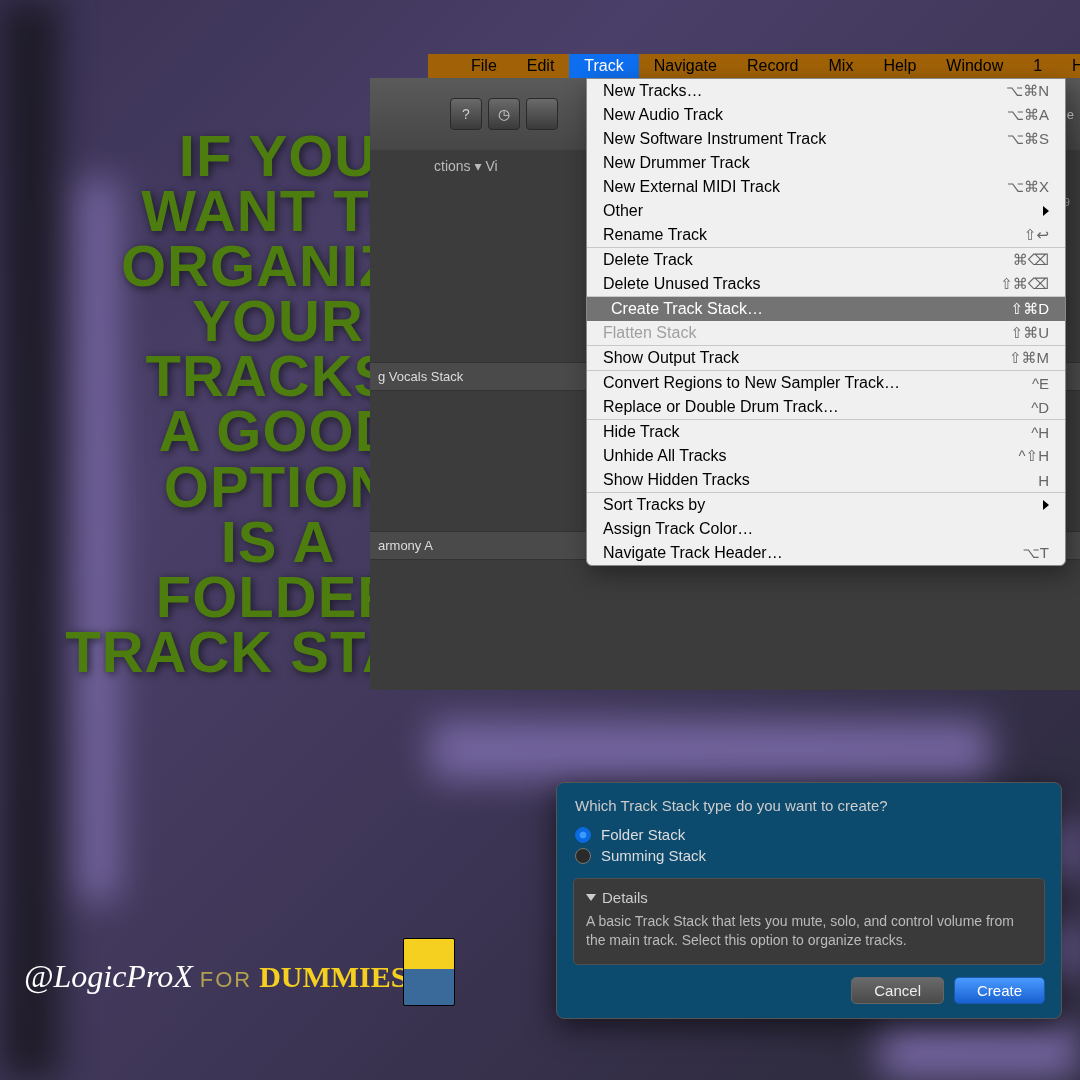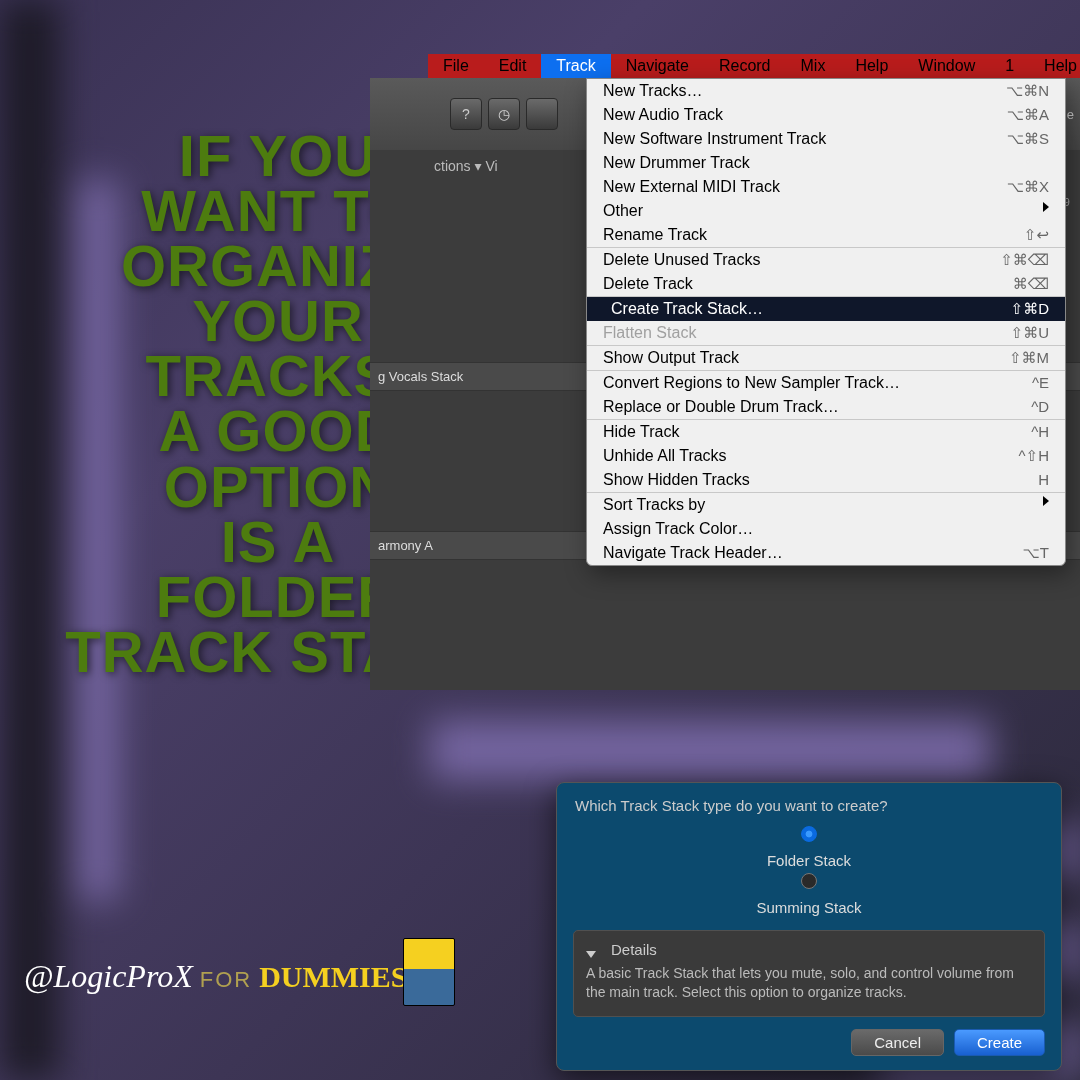--- a/index.html
+++ b/index.html
@@ -70,26 +70,27 @@
   border-radius: 2px;
 }
 
 
 .menubar {
   position: absolute;
   left: 428px;
   top: 54px;
   right: 0;
   height: 24px;
-  background: #b91c1c;
+  background: #a16207;
   display: flex;
   align-items: center;
   font-size: 16px;
   color: #000;
   z-index: 10;
+  padding-left: 28px;
 }
 .menubar-item {
   padding: 2px 15px;
   height: 100%;
   display: flex;
   align-items: center;
 }
 .menubar-item.active {
   background: #0d6ff0;
   color: #fff;
@@ -181,26 +182,27 @@
   color: #000;
   overflow: hidden;
 }
 .menu-section {
   border-bottom: 1px solid #c8c8c8;
 }
 .menu-section:last-child { border-bottom: none; }
 .menu-item {
   display: flex;
   justify-content: space-between;
+  align-items: center;
   padding: 3px 16px;
   white-space: nowrap;
 }
 .menu-item.disabled { color: #a0a0a0; }
 .menu-item.selected {
-  background: #0f172a;
+  background: #737373;
   color: #fff;
   padding-left: 24px;
 }
 .menu-item .shortcut {
   color: #666;
   font-size: 15px;
   margin-left: 20px;
 }
 .menu-item.selected .shortcut { color: #fff; }
 .menu-item .arrow { color: #000; margin-left: 20px; }
@@ -222,21 +224,20 @@
 }
 .dialog .prompt {
   padding: 14px 18px 10px;
   color: #ccc;
 }
 .radio-row {
   display: flex;
   align-items: center;
   padding: 2px 18px;
   gap: 10px;
-  flex-direction: column;
 }
 .radio {
   width: 16px;
   height: 16px;
   border-radius: 50%;
   border: 1px solid #777;
   background: #2a2a2a;
   display: flex;
   align-items: center;
   justify-content: center;
@@ -247,22 +248,22 @@
 }
 .details-box {
   margin: 12px 16px 0;
   border: 1px solid #505050;
   border-radius: 5px;
   padding: 10px 12px 14px;
   background: #3a3a3a;
 }
 .details-header {
   display: flex;
-  align-items: flex-end;
-  gap: 15px;
+  align-items: center;
+  gap: 6px;
   color: #ccc;
   margin-bottom: 6px;
 }
 .details-text {
   color: #bbb;
   font-size: 14px;
   line-height: 1.35;
 }
 .dialog-buttons {
   display: flex;
@@ -395,26 +396,26 @@
         <span>Other</span>
         <span class="arrow tri"></span>
       </div>
     <div class="menu-item">
         <span>Rename Track</span>
         <span class="shortcut">⇧↩</span>
       </div>
   </div>
   <div class="menu-section">
     <div class="menu-item">
+        <span>Delete Track</span>
+        <span class="shortcut">⌘⌫</span>
+      </div>
+    <div class="menu-item">
         <span>Delete Unused Tracks</span>
         <span class="shortcut">⇧⌘⌫</span>
-      </div>
-    <div class="menu-item">
-        <span>Delete Track</span>
-        <span class="shortcut">⌘⌫</span>
       </div>
   </div>
   <div class="menu-section">
     <div class="menu-item selected">
         <span>Create Track Stack…</span>
         <span class="shortcut">⇧⌘D</span>
       </div>
     <div class="menu-item disabled">
         <span>Flatten Stack</span>
         <span class="shortcut">⇧⌘U</span>

